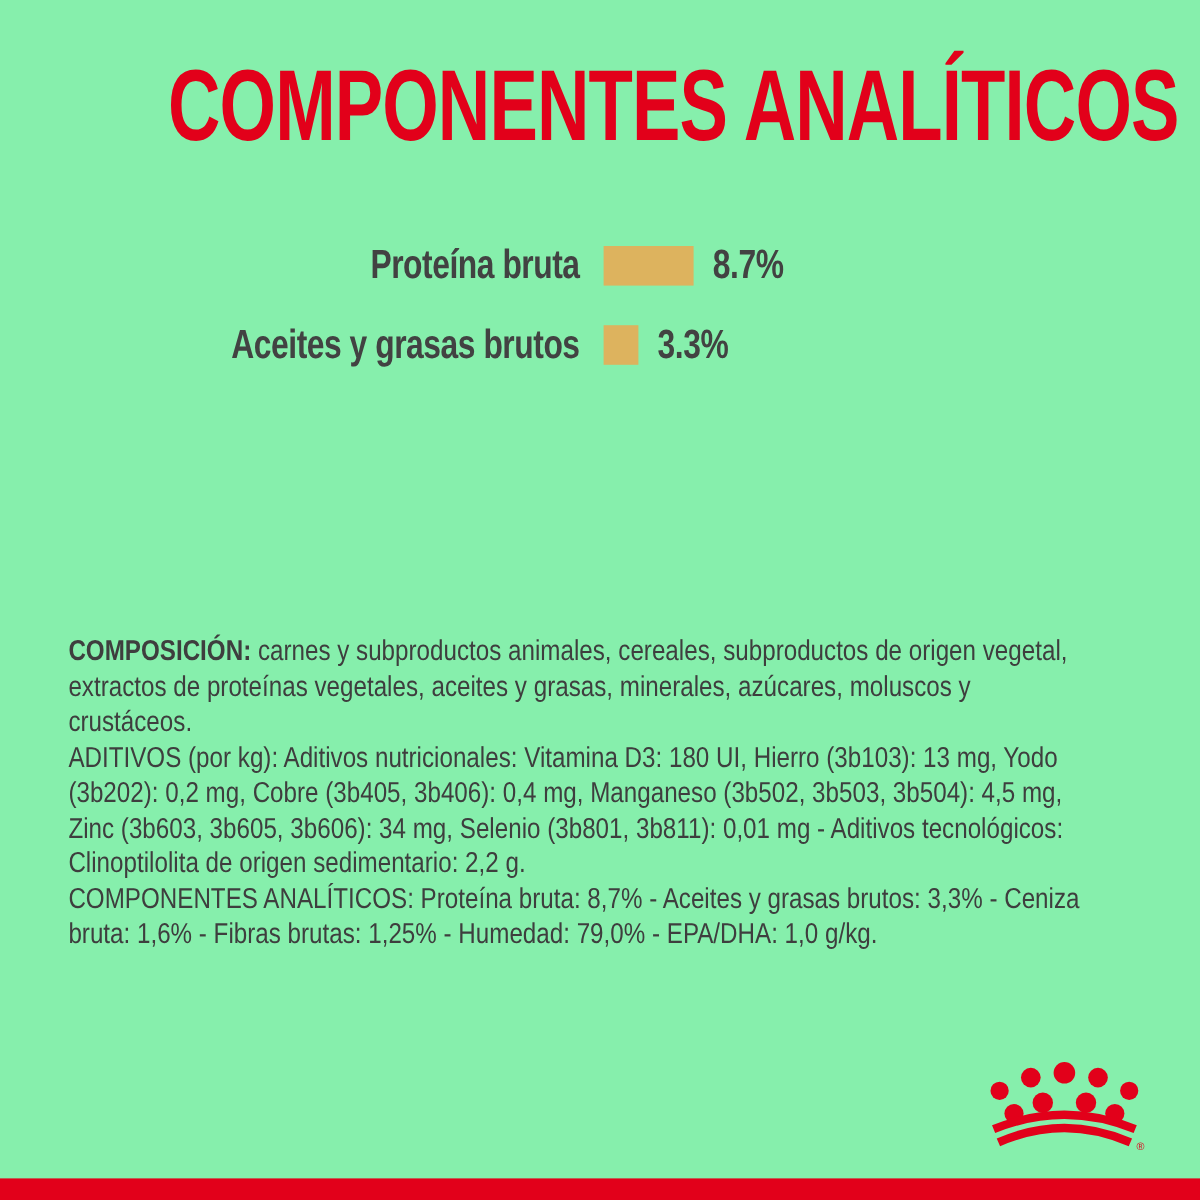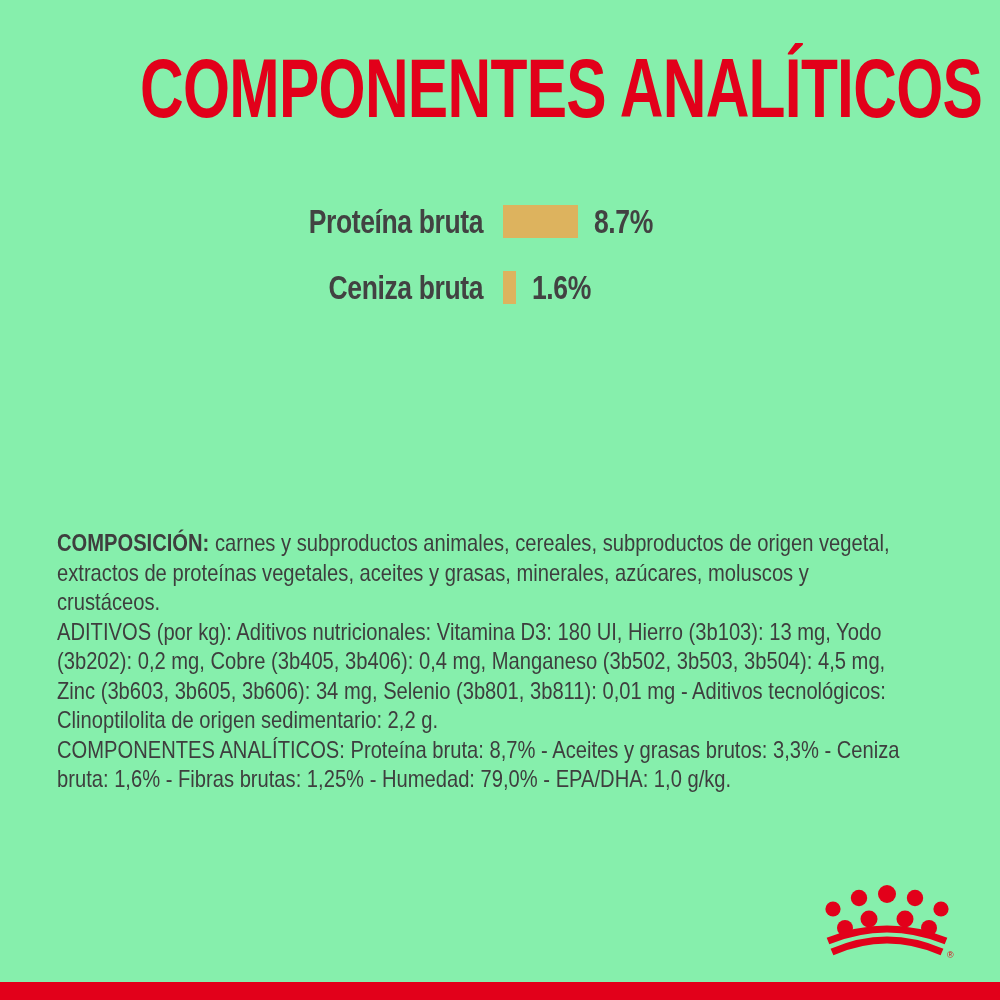--- a/index.html
+++ b/index.html
@@ -43,26 +43,26 @@
   <div class="title">COMPONENTES ANALÍTICOS</div>
 
   <div class="chart">
 
     <div class="crow">
       <span class="rlabel">Proteína bruta</span>
       <span class="bar" style="width: 75px;"></span>
       <span class="rvalue">8.7%</span>
     </div>
 
+    <div class="crow">
+      <span class="rlabel">Aceites y grasas brutos</span>
+      <span class="bar" style="width: 29px;"></span>
+      <span class="rvalue">3.3%</span>
+    </div>
 
-    <div class="crow">
-      <span class="rlabel">Ceniza bruta</span>
-      <span class="bar" style="width: 13px;"></span>
-      <span class="rvalue">1.6%</span>
-    </div>
 
 
 
   </div>
 
   <div class="bodytext">
     <div class="tline"><span class="b">COMPOSICIÓN:</span><span> carnes y subproductos animales, cereales, subproductos de origen vegetal,</span></div>
     <div class="tline"><span>extractos de proteínas vegetales, aceites y grasas, minerales, azúcares, moluscos y</span></div>
     <div class="tline"><span>crustáceos.</span></div>
     <div class="tline"><span>ADITIVOS (por kg): Aditivos nutricionales: Vitamina D3: 180 UI, Hierro (3b103): 13 mg, Yodo</span></div>

